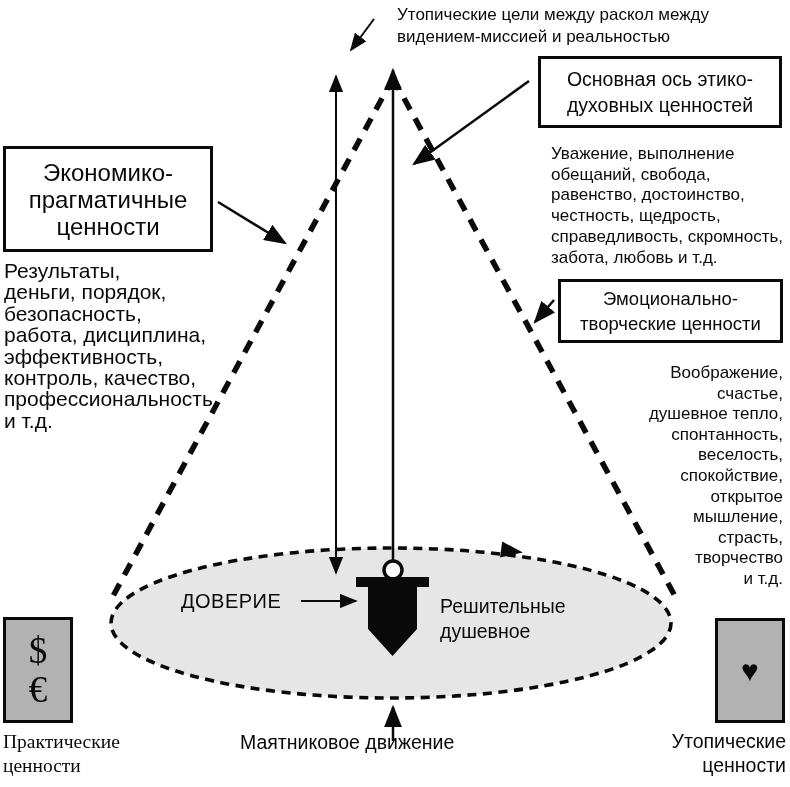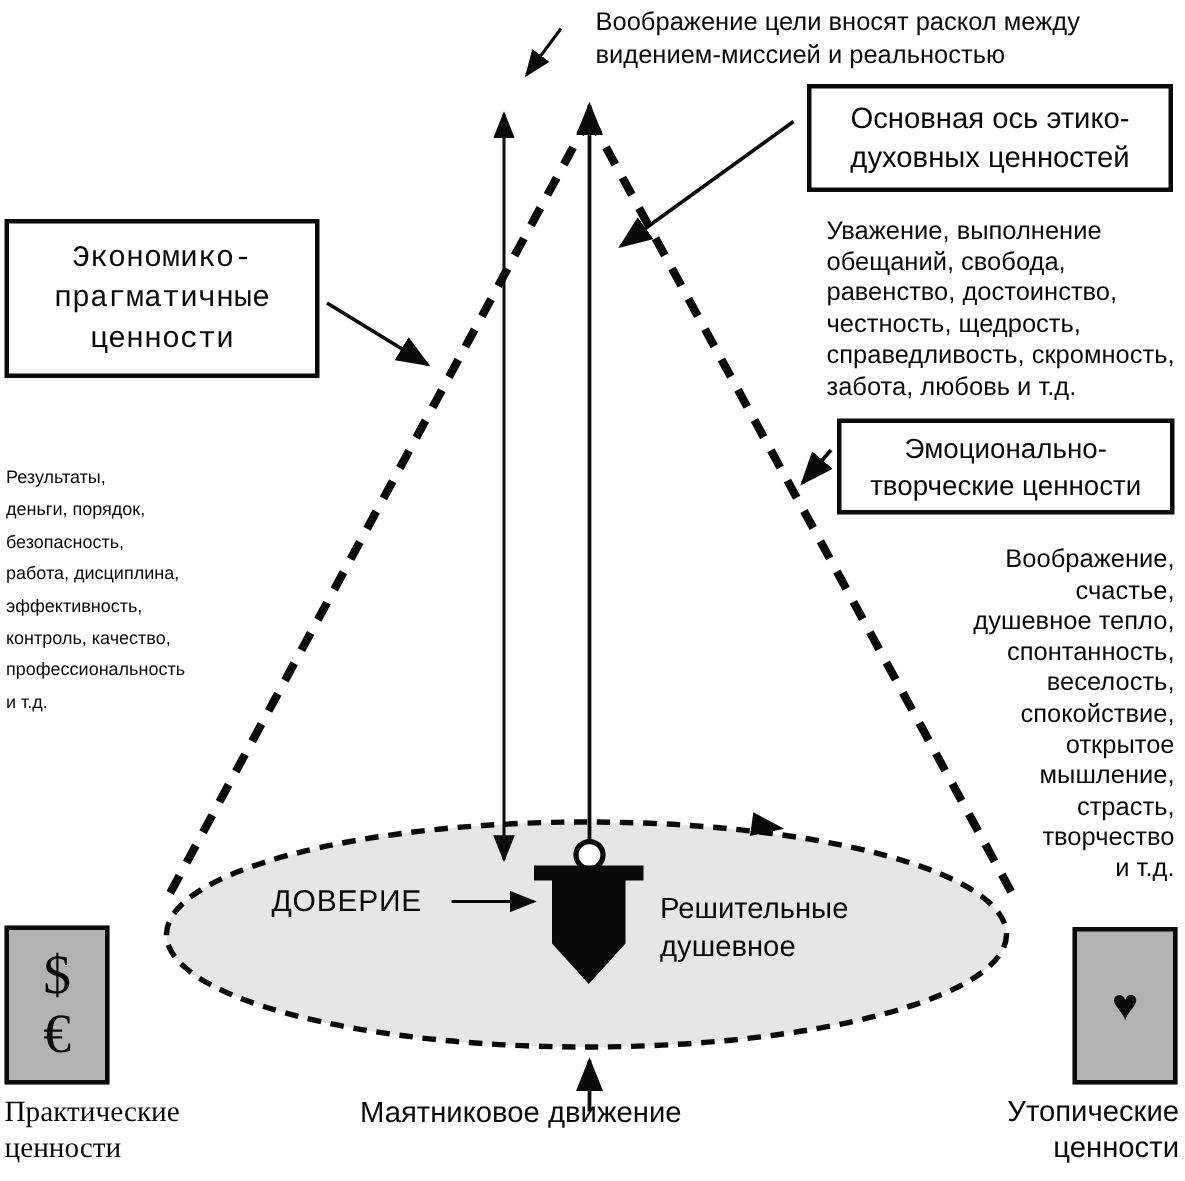--- a/index.html
+++ b/index.html
@@ -8,24 +8,24 @@
     font-family:"Liberation Sans","DejaVu Sans",sans-serif;color:#0a0a0a;
   }
   .stage svg{position:absolute;left:0;top:0;}
   .abs{position:absolute;white-space:pre-line;}
   .top-note{left:397px;top:4px;font-size:17px;line-height:21.5px;text-align:left;}
   .vbox{
     position:absolute;border:3px solid #0a0a0a;background:#fff;
     display:flex;align-items:center;justify-content:center;text-align:center;
   }
   .vbox span{white-space:pre-line;}
-  .box-econ{left:3px;top:146px;width:204px;height:100px;font-size:20px;line-height:27px;font-family:Liberation Mono, monospace;}
+  .box-econ{left:3px;top:146px;width:204px;height:100px;font-size:24px;line-height:27px;}
   .box-main{left:538px;top:56px;width:238px;height:66px;font-size:19.5px;line-height:26px;}
   .box-emo{left:558px;top:279px;width:219px;height:58px;font-size:18.5px;line-height:25px;}
-  .list-econ{left:4px;top:260px;font-size:12px;line-height:21.4px;text-align:left;margin-top:48px;}
+  .list-econ{left:4px;top:260px;font-size:21px;line-height:21.4px;text-align:left;}
   .list-eth{right:7px;top:144px;font-size:17px;line-height:20.7px;}
   .list-emo{right:7px;top:363px;font-size:17px;line-height:20.6px;text-align:right;}
   .trust{left:181px;top:590px;font-size:20px;letter-spacing:0.5px;}
   .decisive{left:440px;top:594px;font-size:19.5px;line-height:24.6px;}
   .pendulum-label{left:240px;top:731px;width:306px;text-align:left;font-size:19.5px;}
   .card{
     position:absolute;border:3px solid #0a0a0a;background:#b2b2b2;
     display:flex;flex-direction:column;align-items:center;justify-content:center;
   }
   .card-practical{left:3px;top:617px;width:64px;height:100px;}
@@ -61,21 +61,21 @@
     <path d="M356,577 L429,577 L429,587 L417,587 L417,629 L392.5,656 L368,629 L368,587 L356,587 Z" fill="#0a0a0a"></path>
 
     <line x1="374" y1="19" x2="351" y2="50" stroke="#0a0a0a" stroke-width="2" marker-end="url(#ah)"></line>
     <line x1="529" y1="81" x2="414" y2="164" stroke="#0a0a0a" stroke-width="2.5" marker-end="url(#ah)"></line>
     <line x1="218" y1="202" x2="285" y2="243" stroke="#0a0a0a" stroke-width="2.5" marker-end="url(#ah)"></line>
     <line x1="554" y1="300" x2="535" y2="322" stroke="#0a0a0a" stroke-width="2.5" marker-end="url(#ah)"></line>
     <line x1="301" y1="601" x2="356" y2="601" stroke="#0a0a0a" stroke-width="2" marker-end="url(#ah)"></line>
     <line x1="393" y1="741" x2="393" y2="707" stroke="#0a0a0a" stroke-width="2.5" marker-end="url(#ah)"></line>
   </svg>
 
-  <div class="abs top-note">Воображение цели вносят раскол между
+  <div class="abs top-note">Утопические цели между раскол между
 видением-миссией и реальностью</div>
 
   <div class="vbox box-econ">
     <span>Экономико-
 прагматичные
 ценности</span>
   </div>
 
   <div class="vbox box-main">
     <span>Основная ось этико-

